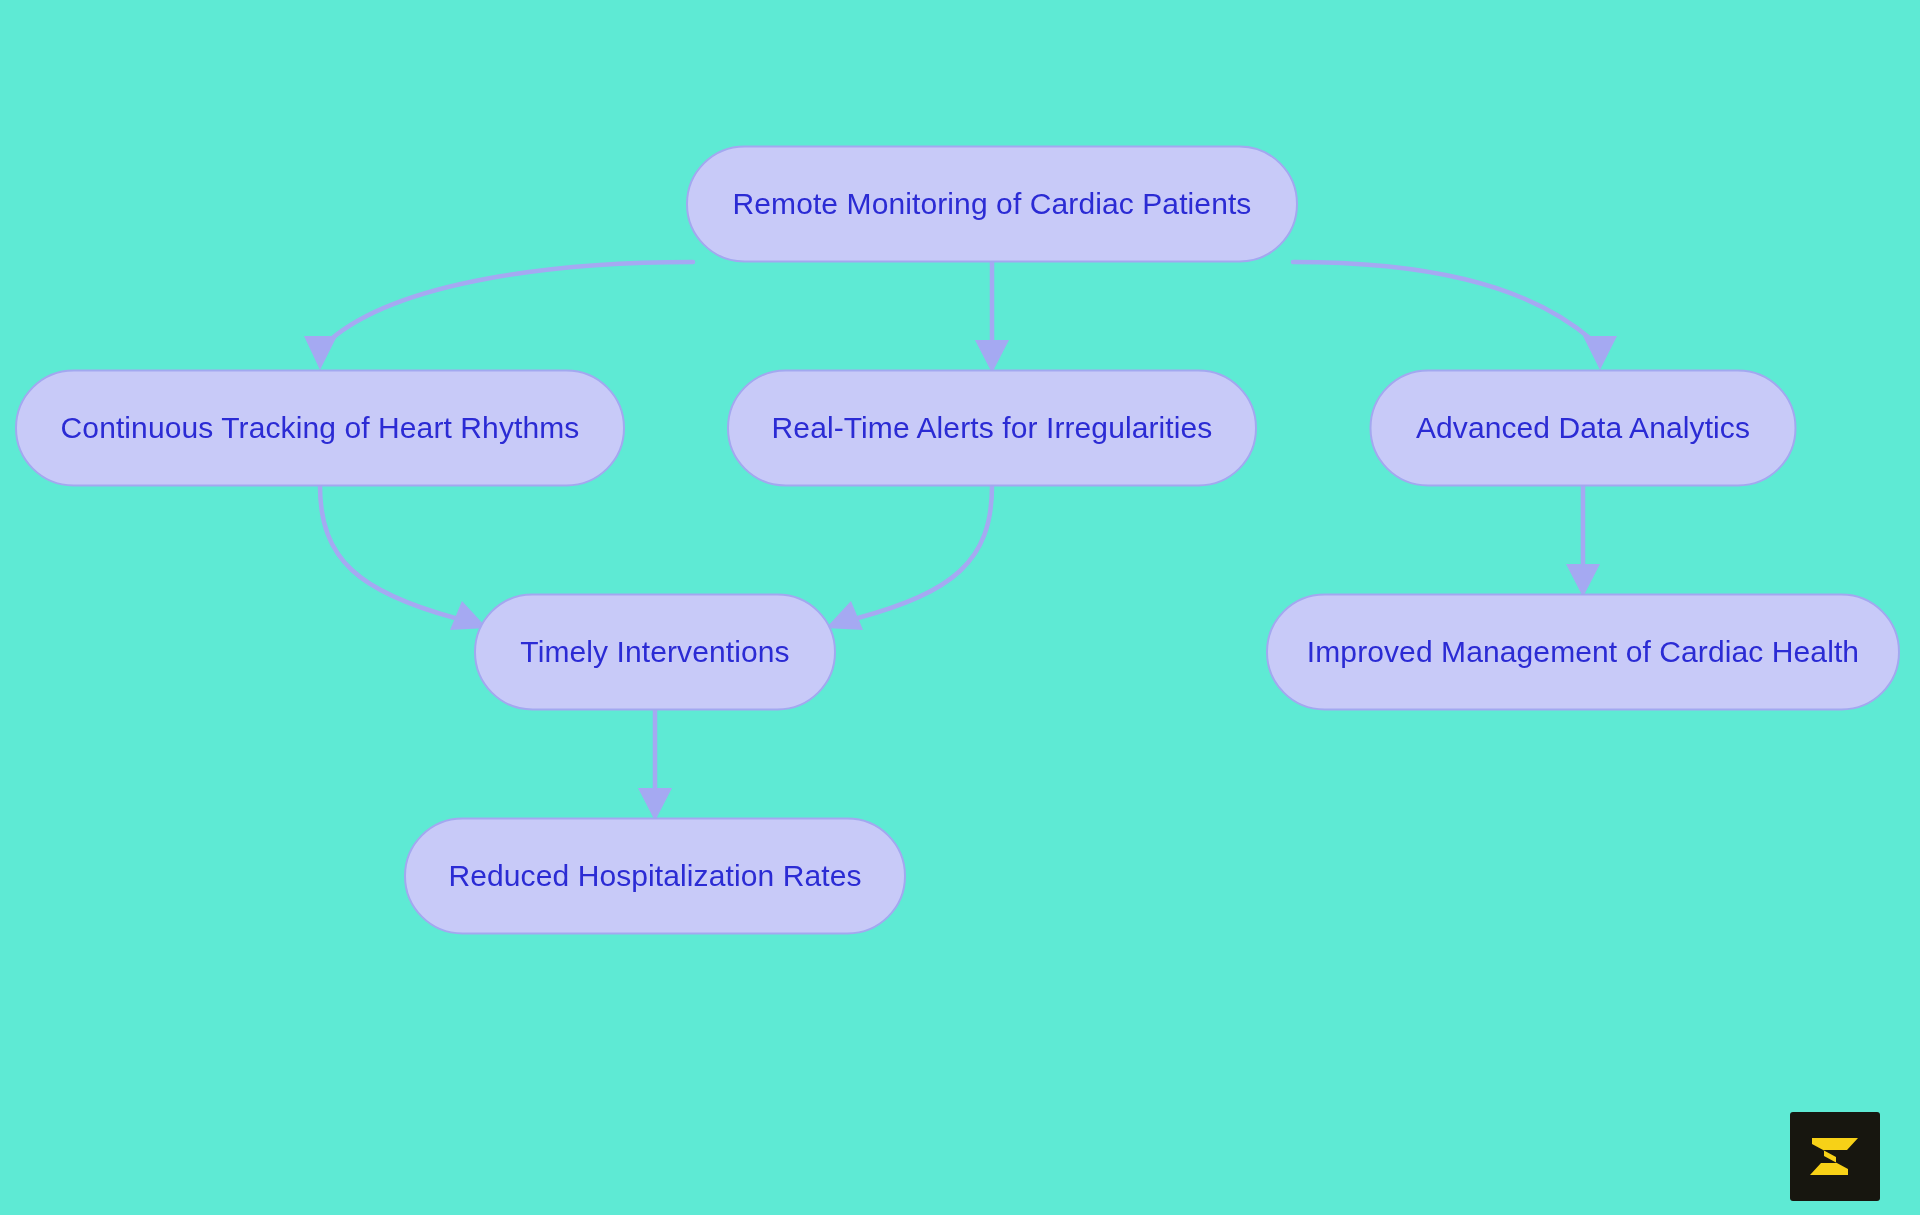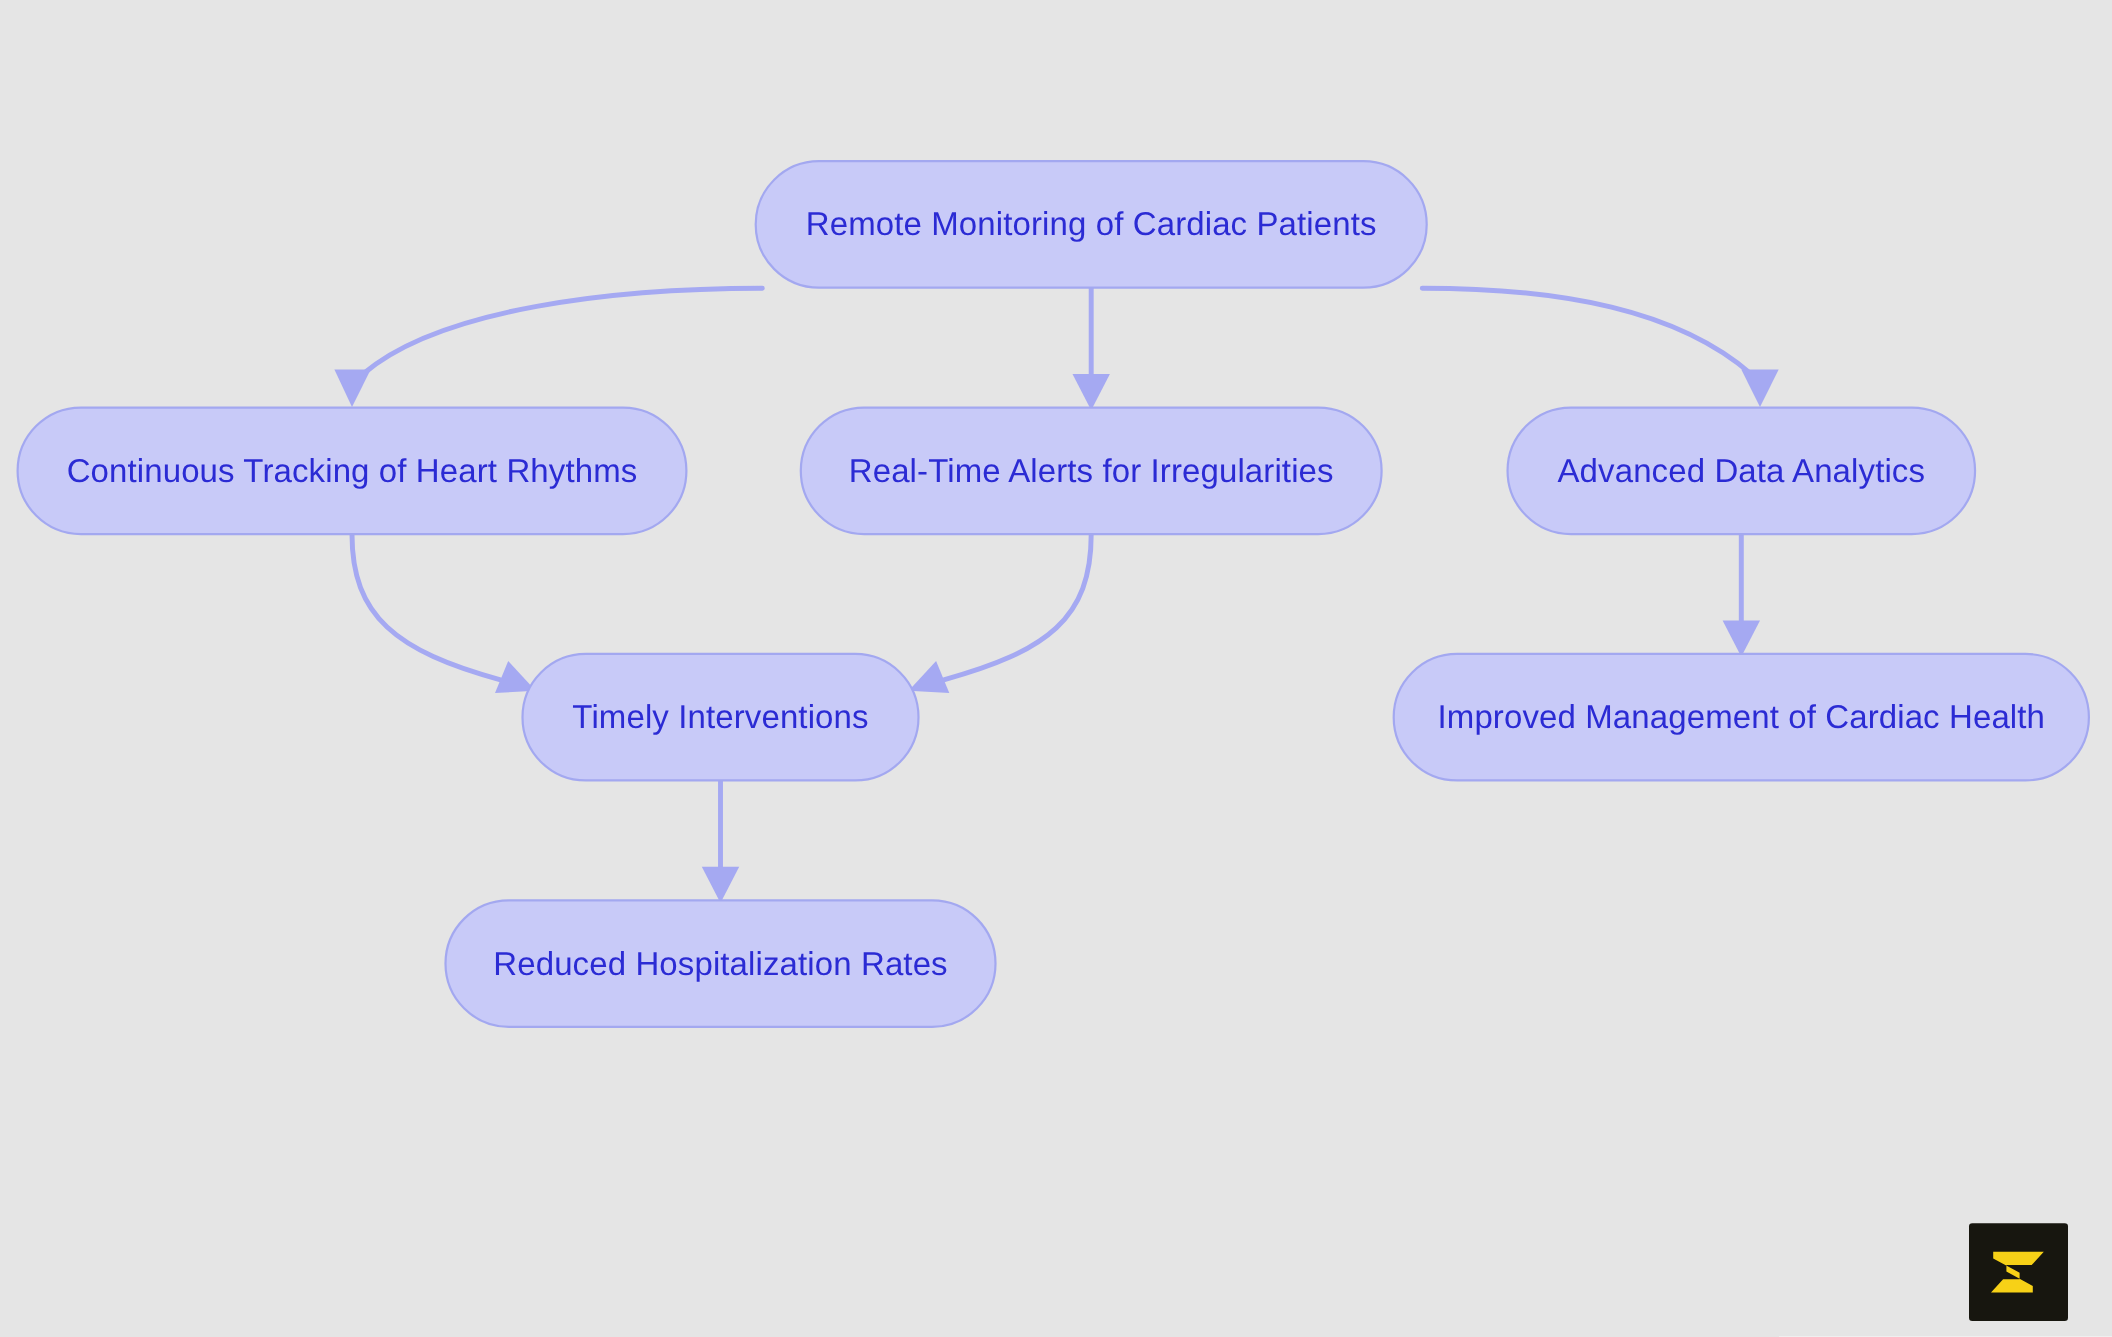--- a/index.html
+++ b/index.html
@@ -10,21 +10,21 @@
   body {
     width: 1920px;
     height: 1215px;
     font-family: "Liberation Sans", sans-serif;
     overflow: hidden;
   }
   #flowchart-root {
     position: relative;
     width: 1920px;
     height: 1215px;
-    background: #e5e5e5;
+    background: #5eead4;
   }
   svg.diagram-canvas {
     position: absolute;
     inset: 0;
     width: 1920px;
     height: 1215px;
     display: block;
   }
   .node-shape {
     fill: #c8caf8;

